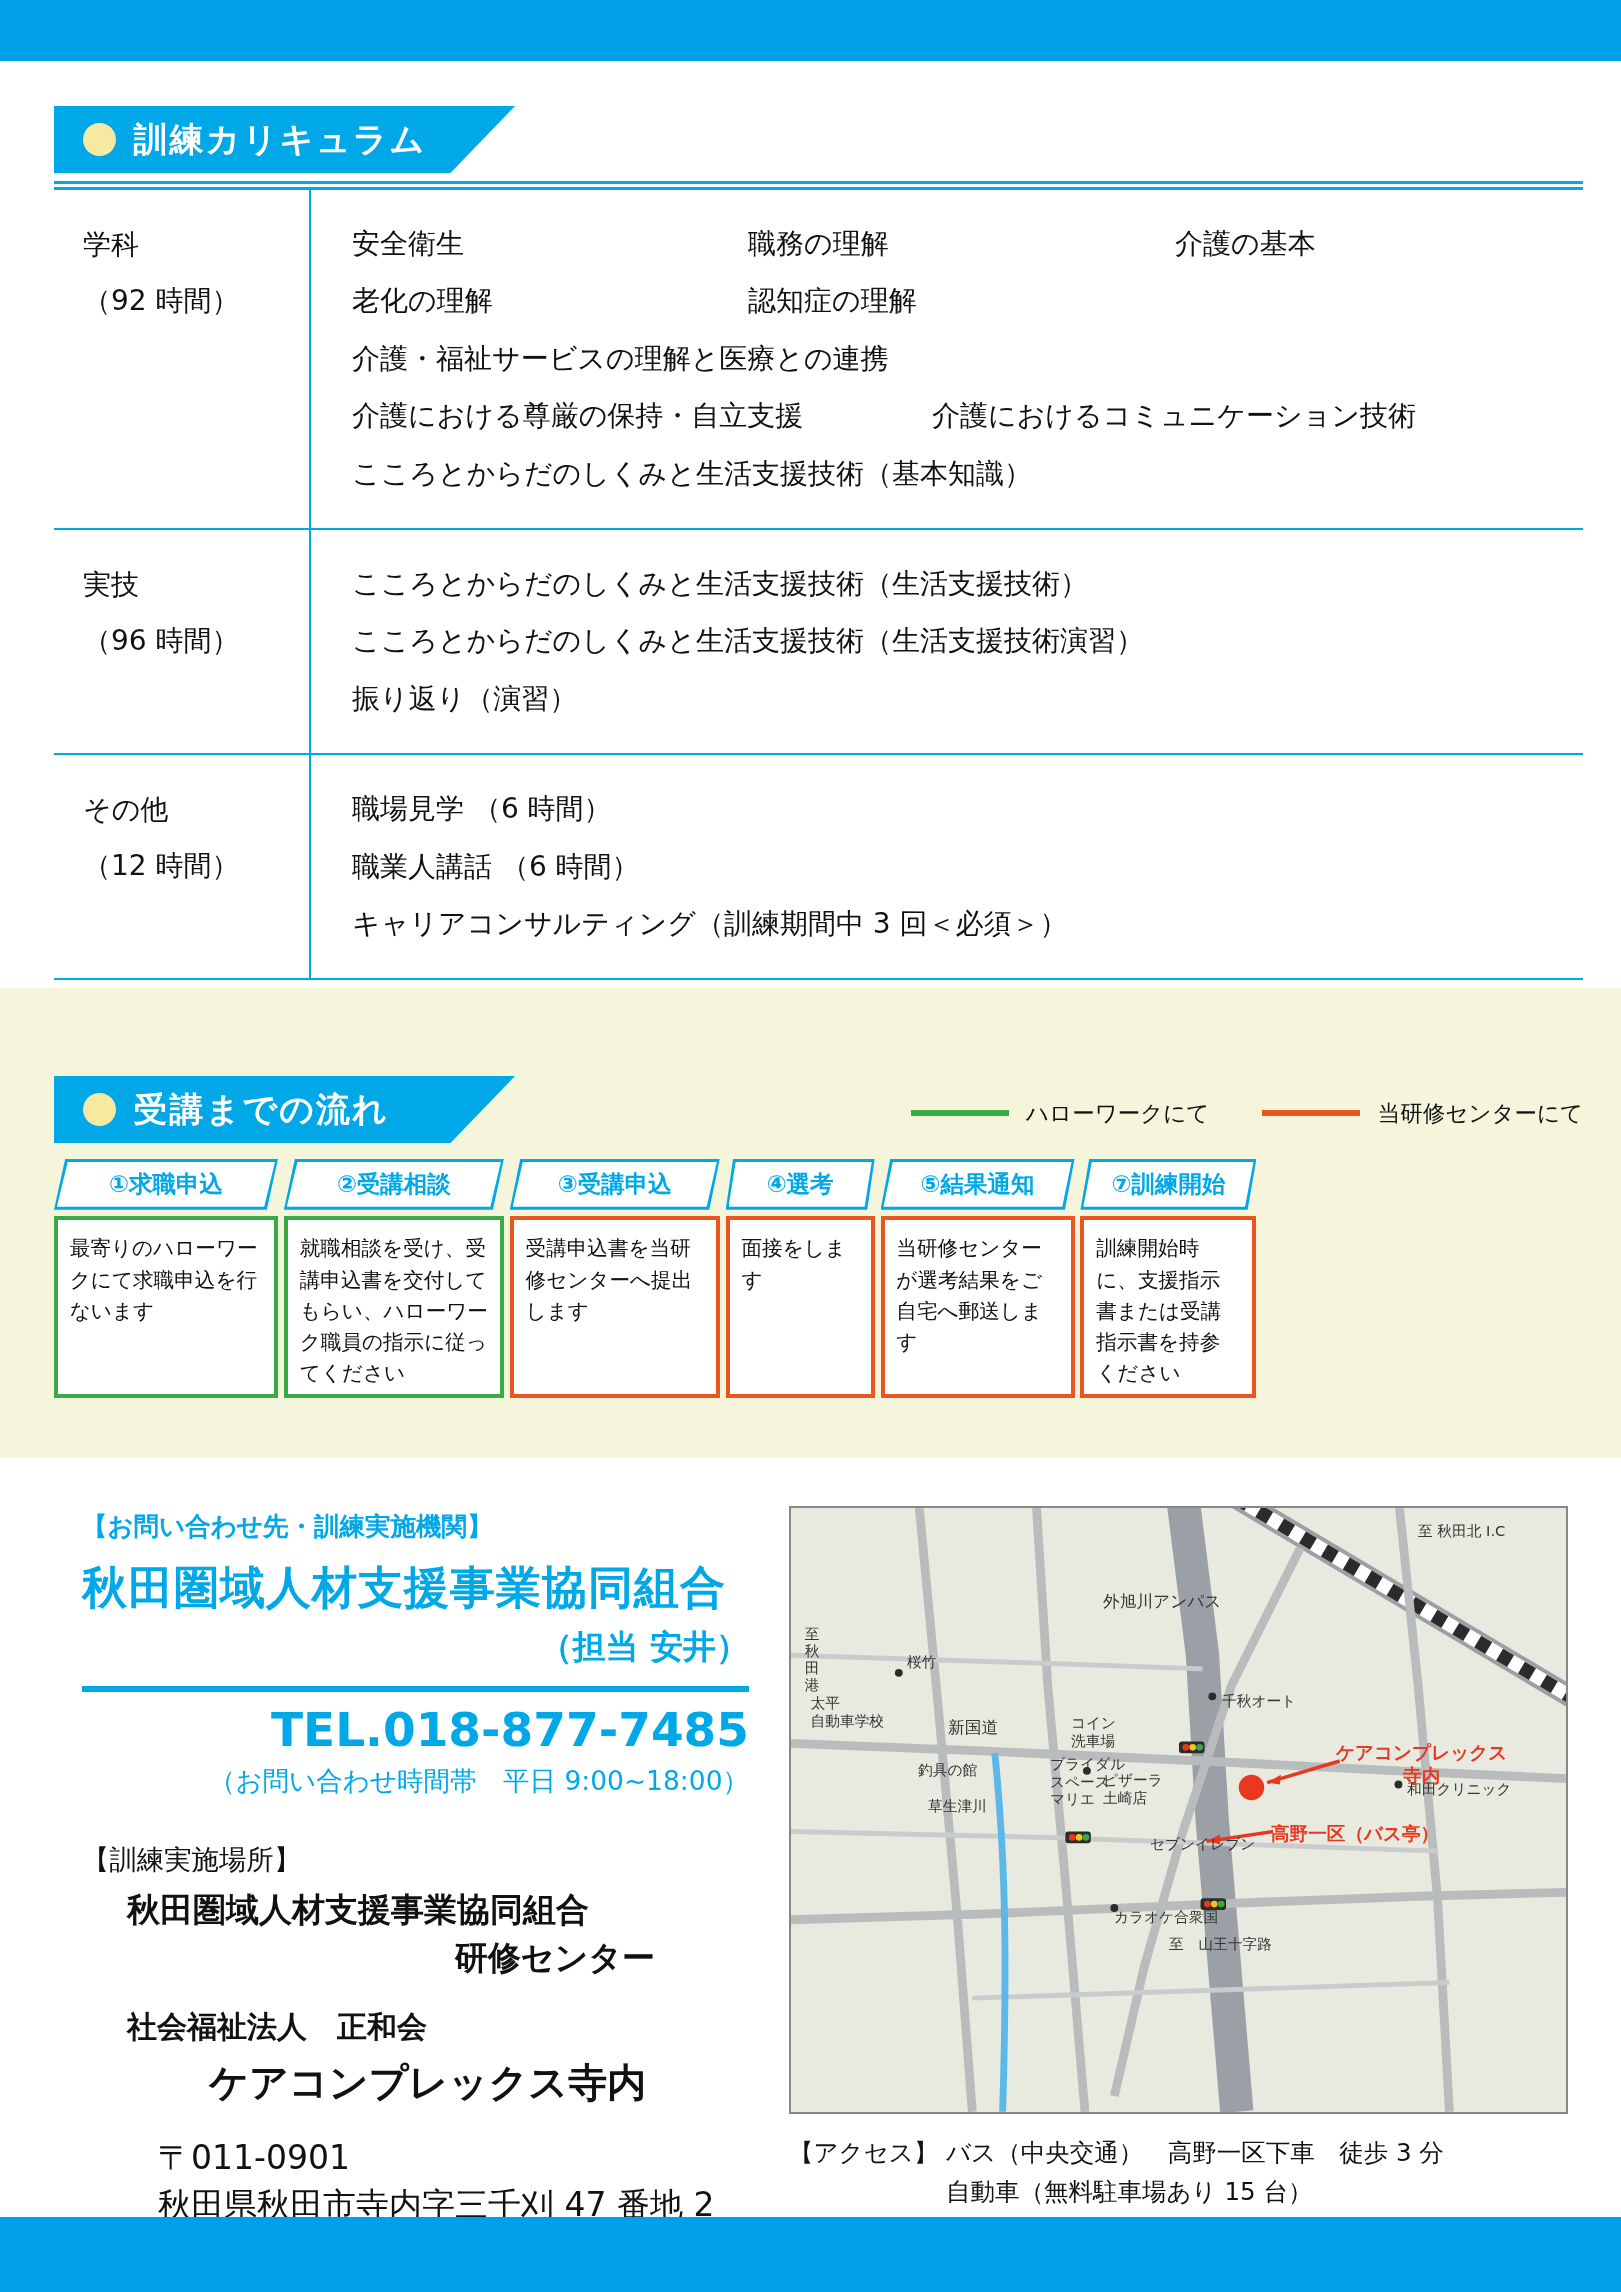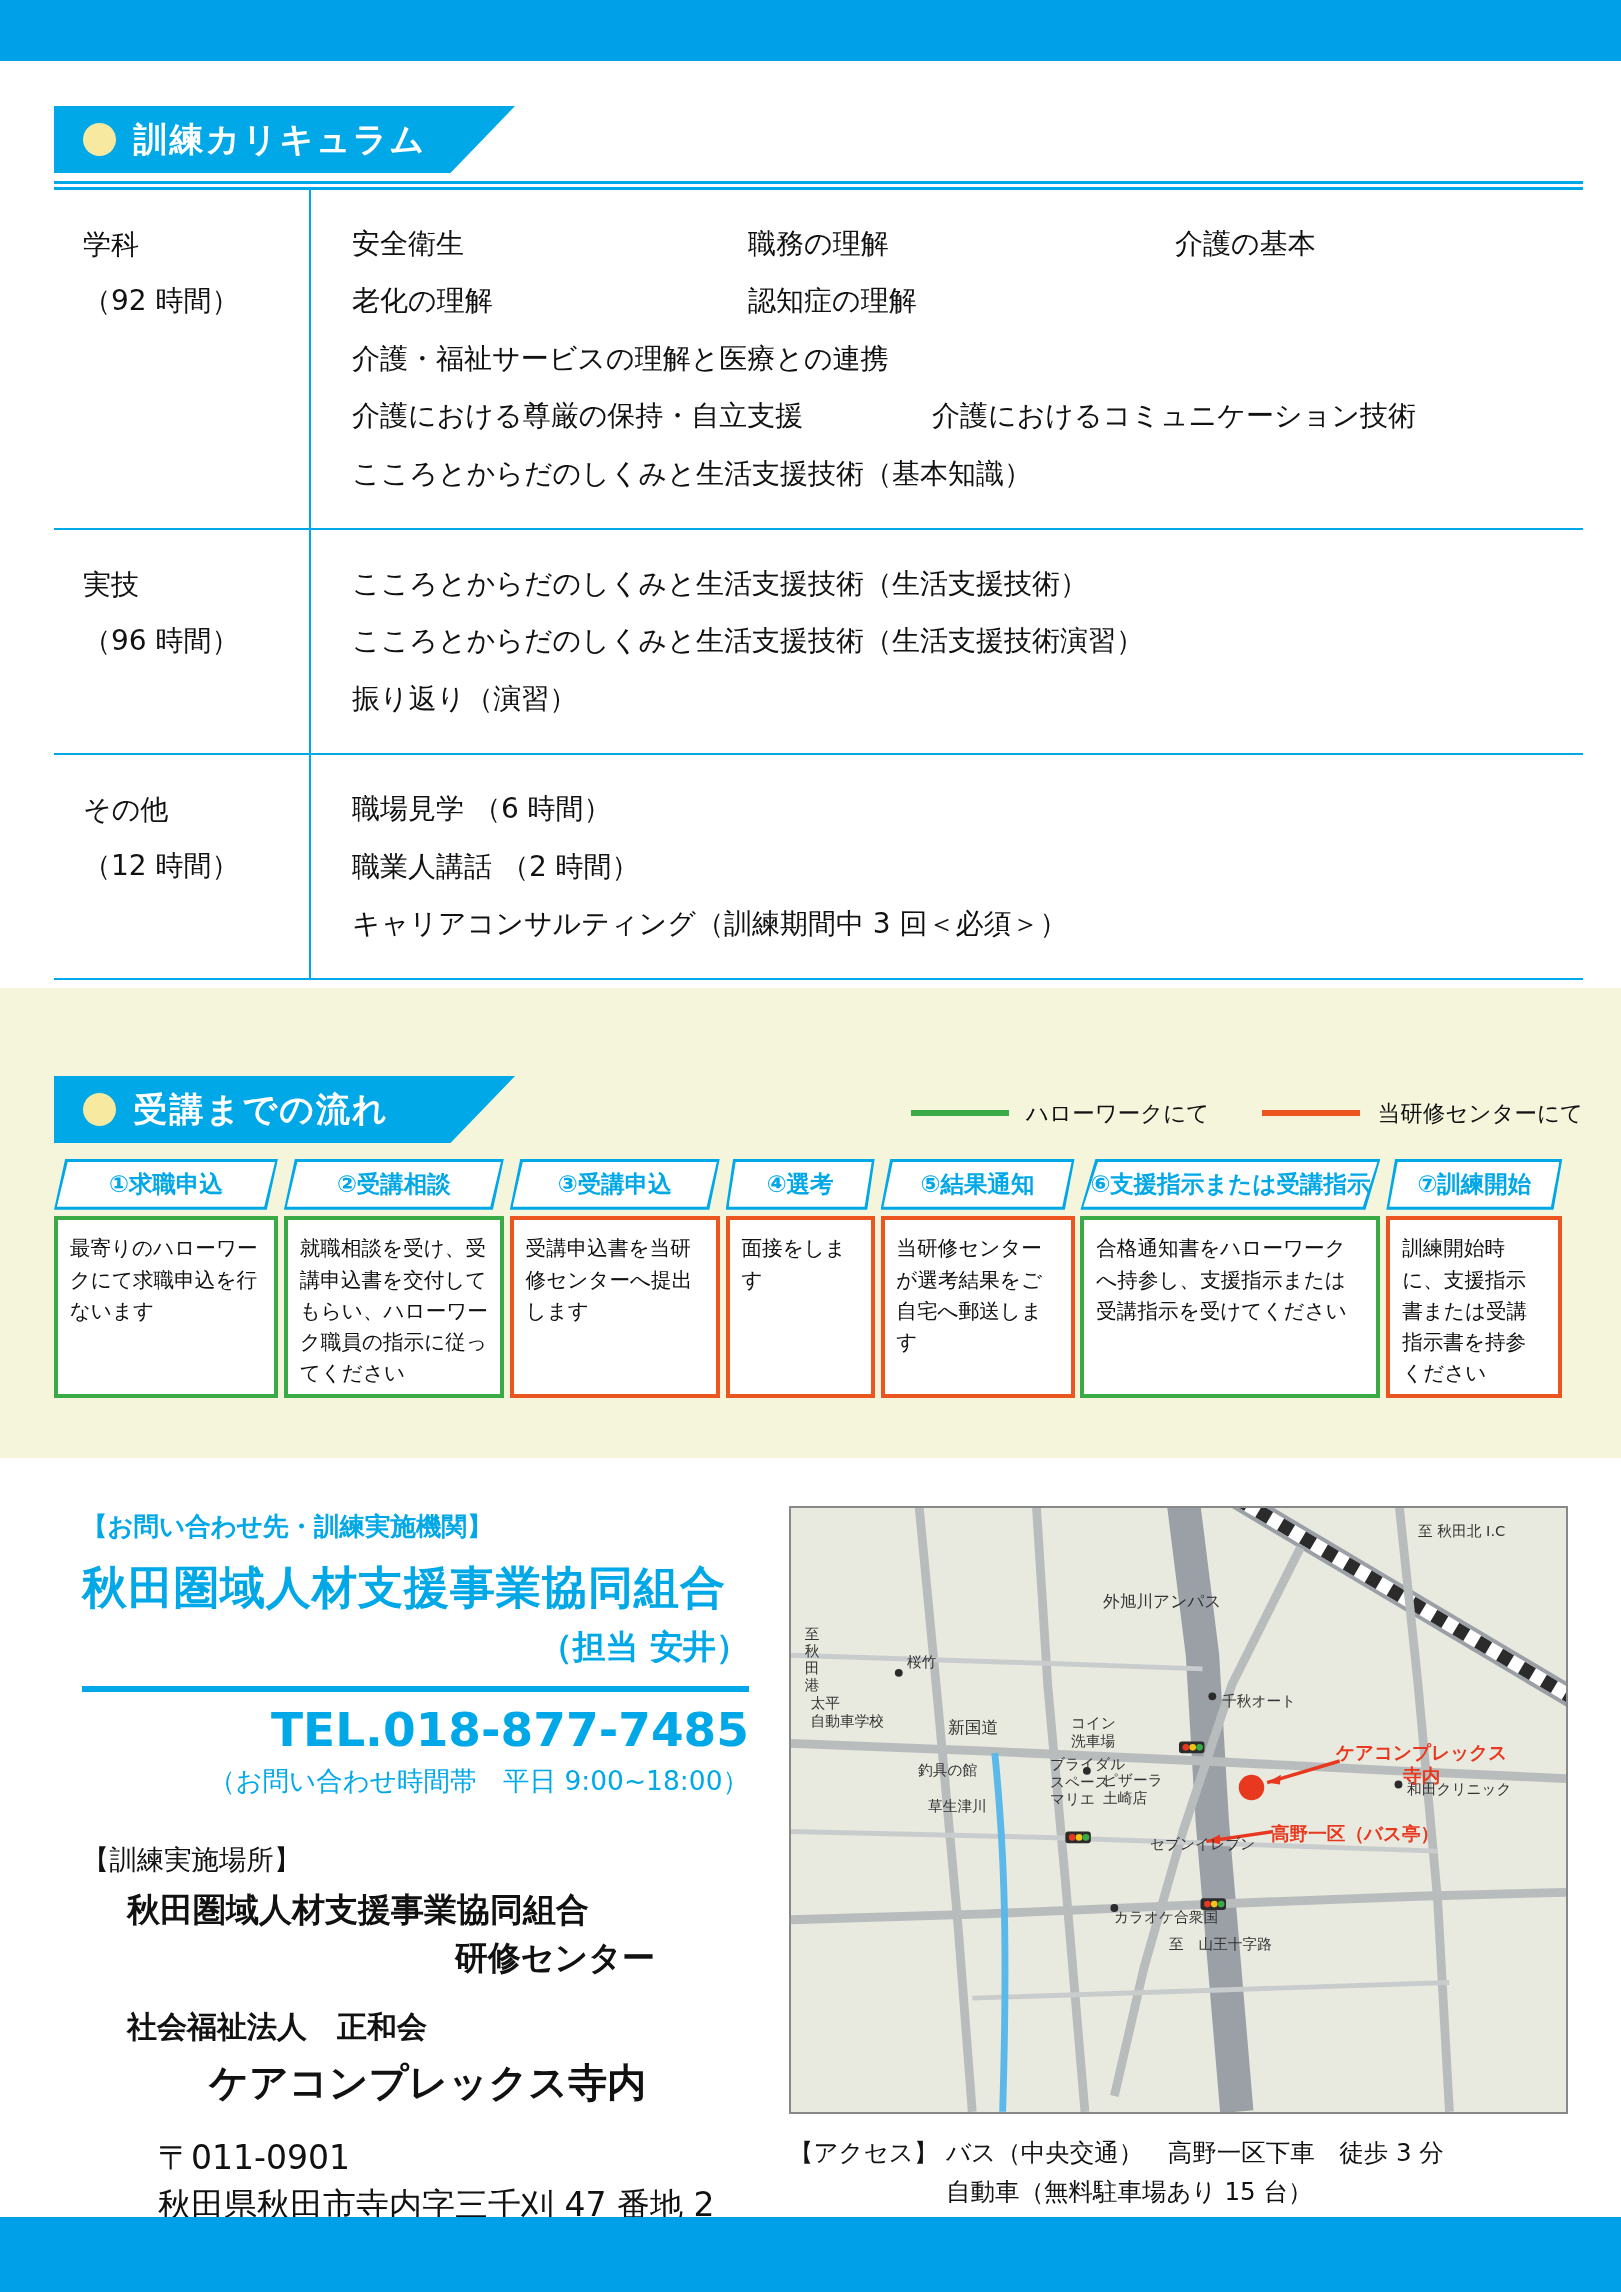--- a/index.html
+++ b/index.html
@@ -246,21 +246,21 @@
       </div>
     </div>
 
     <div class="cur-row">
       <div class="cur-label">
         <div>その他</div>
         <div>（12 時間）</div>
       </div>
       <div class="cur-body">
         <div class="cur-line-wide">職場見学 （6 時間）</div>
-        <div class="cur-line-wide">職業人講話 （2 時間）</div>
+        <div class="cur-line-wide">職業人講話 （6 時間）</div>
         <div class="cur-line-wide">キャリアコンサルティング（訓練期間中 3 回＜必須＞）</div>
       </div>
     </div>
 
   </div>
 </div>
 
 <div class="flow-panel"></div>
 
 <div class="flow-inner">
@@ -321,28 +321,20 @@
 
     <div class="flow-col" style="width:194px">
       <div class="flow-tab">
         <div class="flow-tab-bg"></div>
         <div class="flow-tab-in"></div>
         <span class="flow-tab-text">⑤結果通知</span>
       </div>
       <div class="flow-box orange">当研修センターが選考結果をご自宅へ郵送します</div>
     </div>
 
-    <div class="flow-col" style="width:300px">
-      <div class="flow-tab">
-        <div class="flow-tab-bg"></div>
-        <div class="flow-tab-in"></div>
-        <span class="flow-tab-text">⑥支援指示または受講指示</span>
-      </div>
-      <div class="flow-box green">合格通知書をハローワークへ持参し、支援指示または受講指示を受けてください</div>
-    </div>
 
     <div class="flow-col" style="width:176px">
       <div class="flow-tab">
         <div class="flow-tab-bg"></div>
         <div class="flow-tab-in"></div>
         <span class="flow-tab-text">⑦訓練開始</span>
       </div>
       <div class="flow-box orange">訓練開始時に、支援指示書または受講指示書を持参ください</div>
     </div>
   </div>

